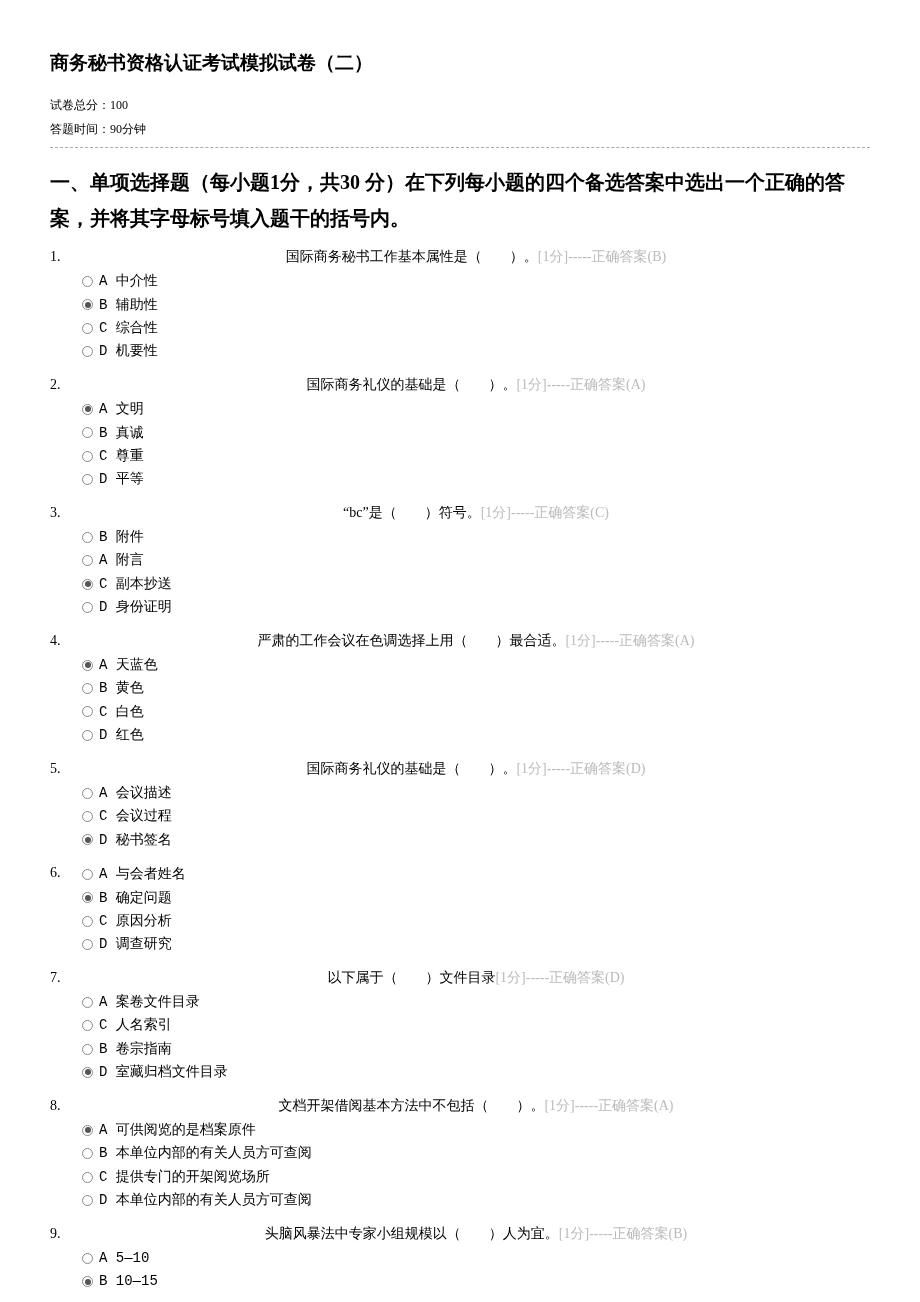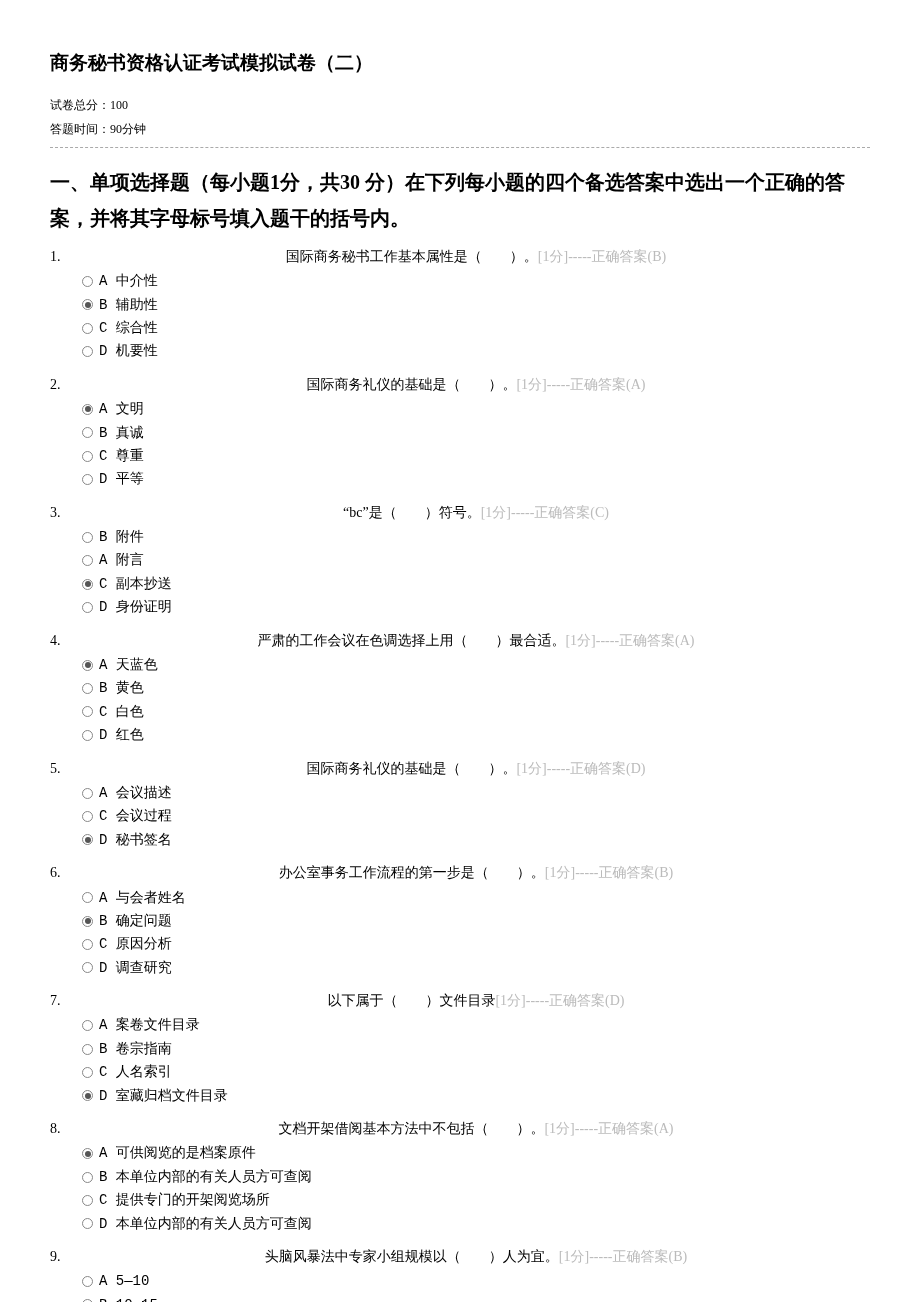--- a/index.html
+++ b/index.html
@@ -197,21 +197,20 @@
         </div>
         <div class="option">
           <span class="radio selected"></span>
           <span class="opt-label">D 秘书签名</span>
         </div>
       </div>
     </div>
     <div class="question">
       <div class="qnum">6.</div>
       <div class="qbody">
-        <div class="qstem"><span>办公室事务工作流程的第一步是（　　）。</span><span class="qmeta">[1分]-----正确答案(B)</span></div>
         <div class="option">
           <span class="radio"></span>
           <span class="opt-label">A 与会者姓名</span>
         </div>
         <div class="option">
           <span class="radio selected"></span>
           <span class="opt-label">B 确定问题</span>
         </div>
         <div class="option">
           <span class="radio"></span>
@@ -226,27 +225,27 @@
     <div class="question">
       <div class="qnum">7.</div>
       <div class="qbody">
         <div class="qstem"><span>以下属于（　　）文件目录</span><span class="qmeta">[1分]-----正确答案(D)</span></div>
         <div class="option">
           <span class="radio"></span>
           <span class="opt-label">A 案卷文件目录</span>
         </div>
         <div class="option">
           <span class="radio"></span>
+          <span class="opt-label">C 人名索引</span>
+        </div>
+        <div class="option">
+          <span class="radio"></span>
           <span class="opt-label">B 卷宗指南</span>
         </div>
         <div class="option">
-          <span class="radio"></span>
-          <span class="opt-label">C 人名索引</span>
-        </div>
-        <div class="option">
           <span class="radio selected"></span>
           <span class="opt-label">D 室藏归档文件目录</span>
         </div>
       </div>
     </div>
     <div class="question">
       <div class="qnum">8.</div>
       <div class="qbody">
         <div class="qstem"><span>文档开架借阅基本方法中不包括（　　）。</span><span class="qmeta">[1分]-----正确答案(A)</span></div>
         <div class="option">

